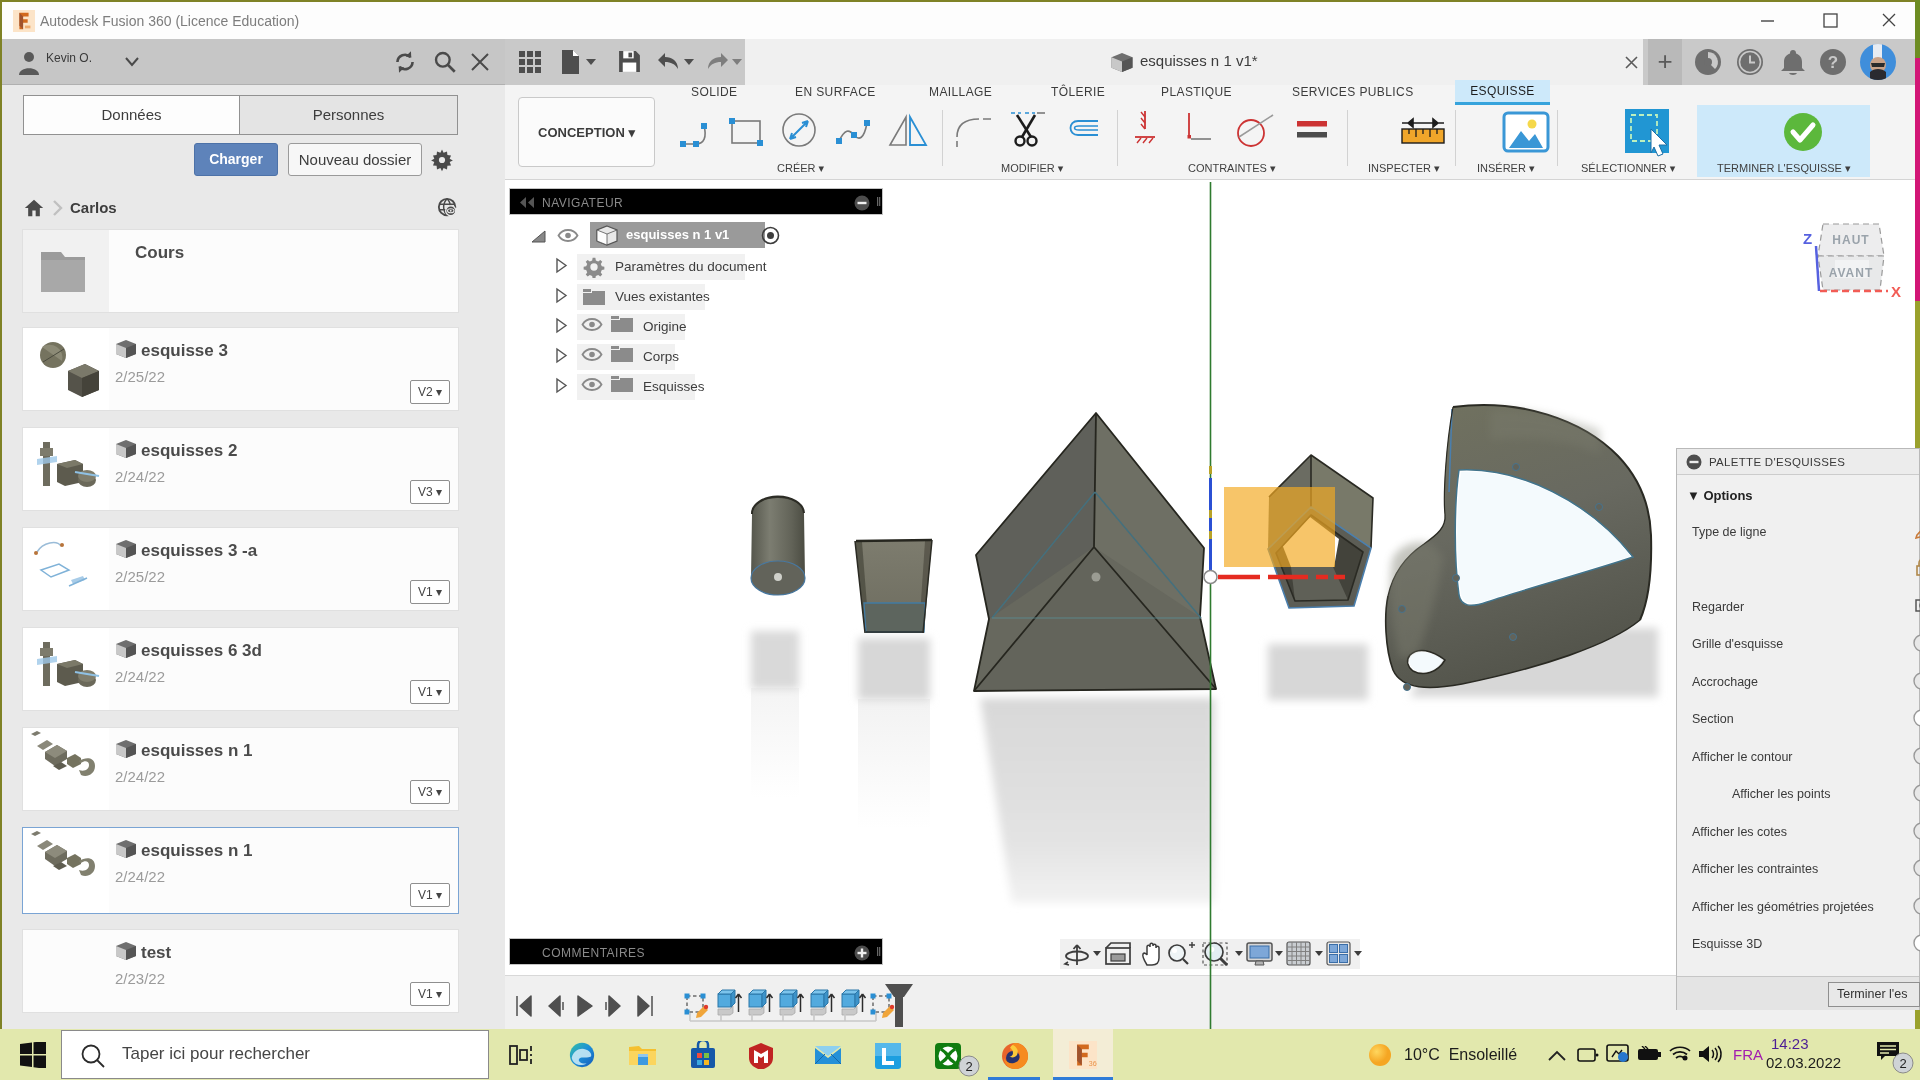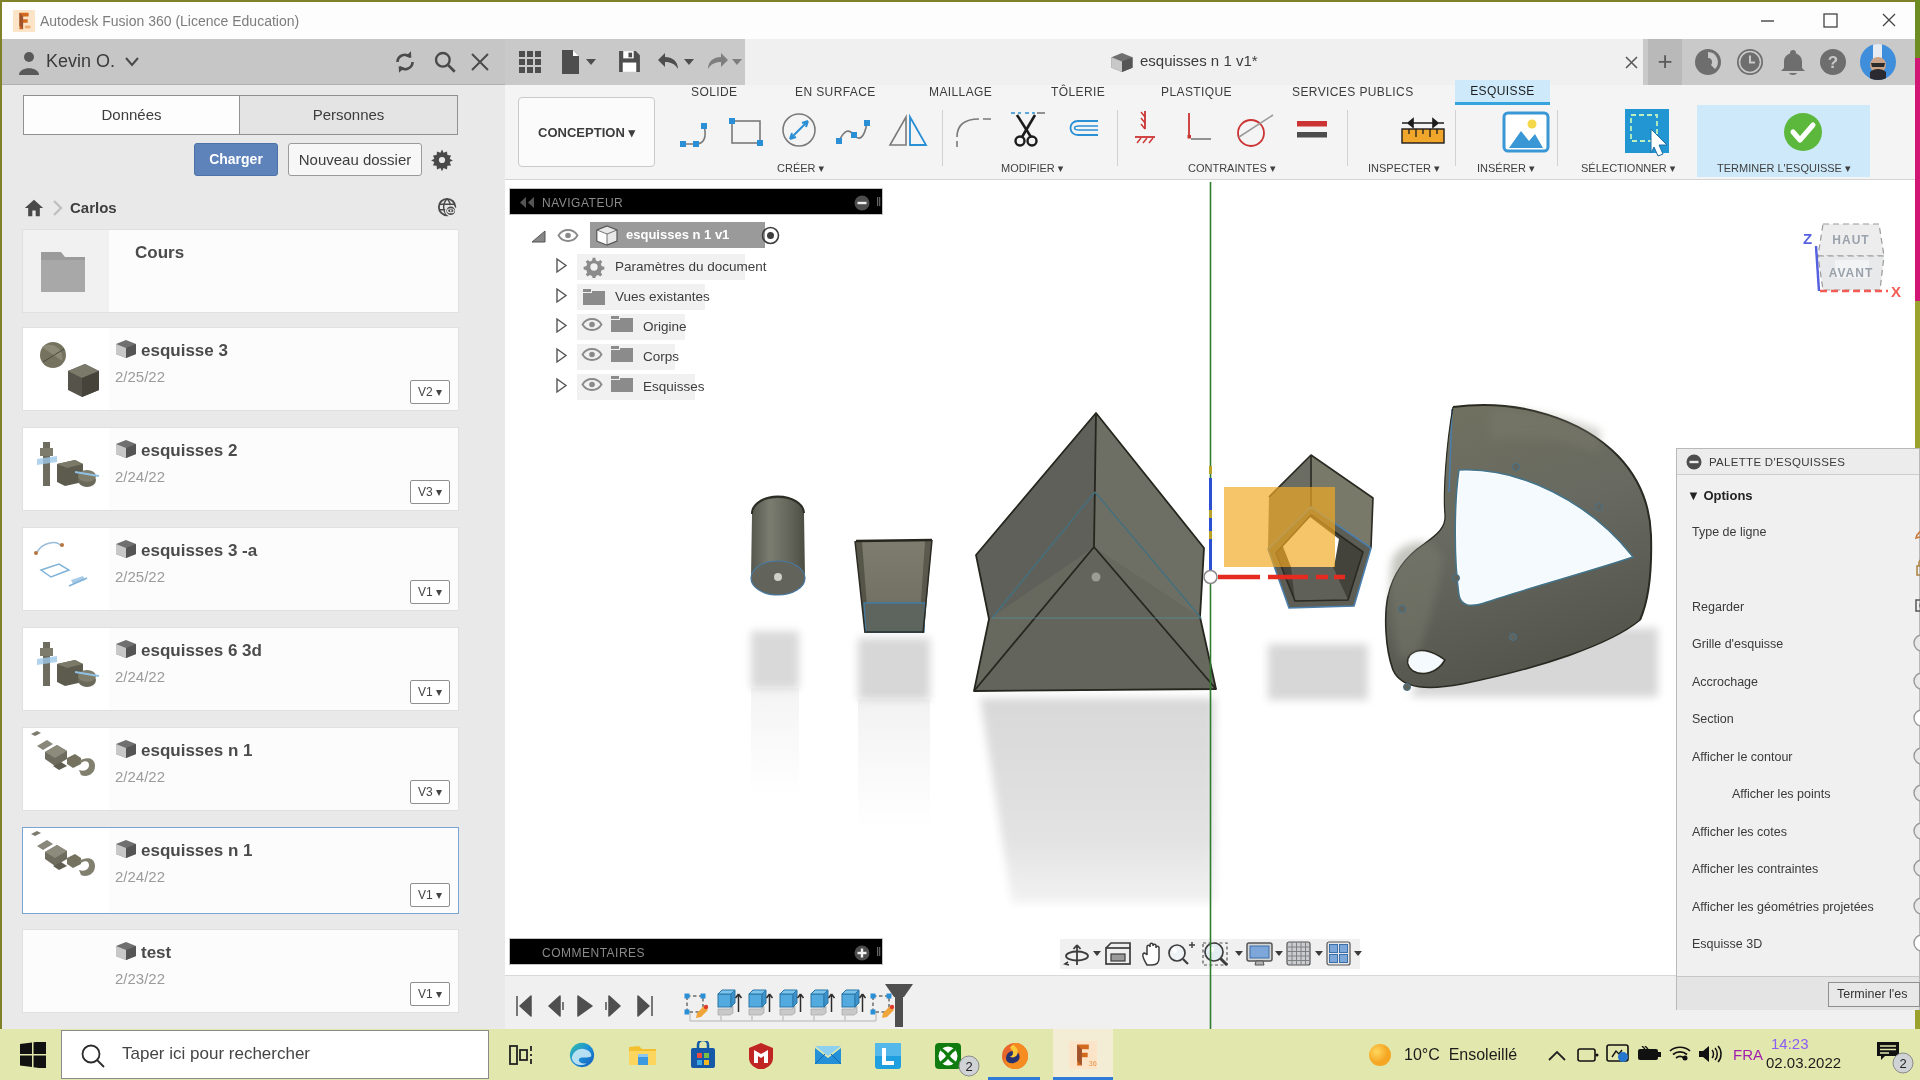--- a/index.html
+++ b/index.html
@@ -93,21 +93,21 @@
   <div class="abs wbtn" style="left:1876px;"><svg width="22" height="22">
           <path d="M5 4 L17 16 M17 4 L5 16" stroke="#444" stroke-width="1.3"></path>
         </svg></div>
 </div>
 <div class="abs" id="lp">
  <div class="abs" id="lphead">
    <svg class="abs" style="left:14px;top:10px;" width="26" height="26" viewBox="0 0 26 26">
           <circle cx="13" cy="8" r="5" fill="#595959"></circle>
           <path d="M3 26 C3 17 23 17 23 26 Z" fill="#595959"></path>
         </svg>
-   <div class="abs" style="left:44px;top:12px;font-size:18px;color:#3a3a3a;">Kevin O.</div>
+   <div class="abs" style="left:44px;top:12px;font-size:12px;color:#3a3a3a;">Kevin O.</div>
    <svg class="abs" style="left:122px;top:17px;" width="16" height="12">
           <path d="M2 2 L8 9 L14 2" fill="none" stroke="#4a4a4a" stroke-width="2"></path>
         </svg>
    <svg class="abs" style="left:390px;top:10px;" width="26" height="26" viewBox="0 0 24 24">
           <path d="M5 12 a7 7 0 0 1 12-4.5 M19 12 a7 7 0 0 1-12 4.5" fill="none" stroke="#4a4a4a" stroke-width="2.4"></path>
           <path d="M17.5 2 L17.8 8 L12.5 7 Z M6.5 22 L6.2 16 L11.5 17 Z" fill="#4a4a4a"></path>
         </svg>
    <svg class="abs" style="left:430px;top:10px;" width="26" height="26" viewBox="0 0 24 24">
           <circle cx="10" cy="10" r="6.3" fill="none" stroke="#4a4a4a" stroke-width="2.2"></circle>
           <line x1="14.8" y1="14.8" x2="21" y2="21" stroke="#4a4a4a" stroke-width="2.4"></line>
@@ -972,21 +972,21 @@
     </svg>
 <svg class="abs" style="left:1668px;top:1044px;" width="24" height="18">
       <path d="M2 7 C7 2 17 2 22 7 M5 10.5 C9 7 15 7 19 10.5 M8 14 C11 11.5 13 11.5 16 14" fill="none" stroke="#111" stroke-width="1.7"></path>
       <circle cx="17" cy="14" r="2.5" fill="#111"></circle>
     </svg>
 <svg class="abs" style="left:1697px;top:1044px;" width="26" height="20">
       <path d="M2 7 L6 7 L12 2 L12 18 L6 13 L2 13 Z" fill="#111"></path>
       <path d="M15 6 C17 8 17 12 15 14 M18 4 C21 7 21 13 18 16 M21 2 C25 6 25 14 21 18" fill="none" stroke="#111" stroke-width="1.5"></path>
     </svg>
 <div class="abs" id="trayfra" style="left:1733px;top:1046px;font-size:15px;color:#a21caf;">FRA</div>
-<div class="abs" style="left:1771px;top:1035px;font-size:15px;color:#8b5cf6;">14:23</div>
+<div class="abs" style="left:1771px;top:1035px;font-size:15px;color:#4c1d95;">14:23</div>
 <div class="abs" style="left:1766px;top:1054px;font-size:15px;color:#1c1c1c;">02.03.2022</div>
 <svg class="abs" style="left:1875px;top:1040px;" width="26" height="24">
       <path d="M2 2 L24 2 L24 16 L10 16 L6 20 L6 16 L2 16 Z" fill="#111"></path>
       <path d="M5 6 H21 M5 9.5 H21 M5 13 H14" stroke="#e2e8ad" stroke-width="1.6"></path>
     </svg>
 <svg class="abs" style="left:1892px;top:1052px;" width="24" height="24">
       <circle cx="11" cy="11" r="10" fill="#cfd3d6" stroke="#8a8a8a" stroke-width="1"></circle>
       <text x="11" y="15.5" text-anchor="middle" font-size="13" fill="#222">2</text>
     </svg>
 </div>

